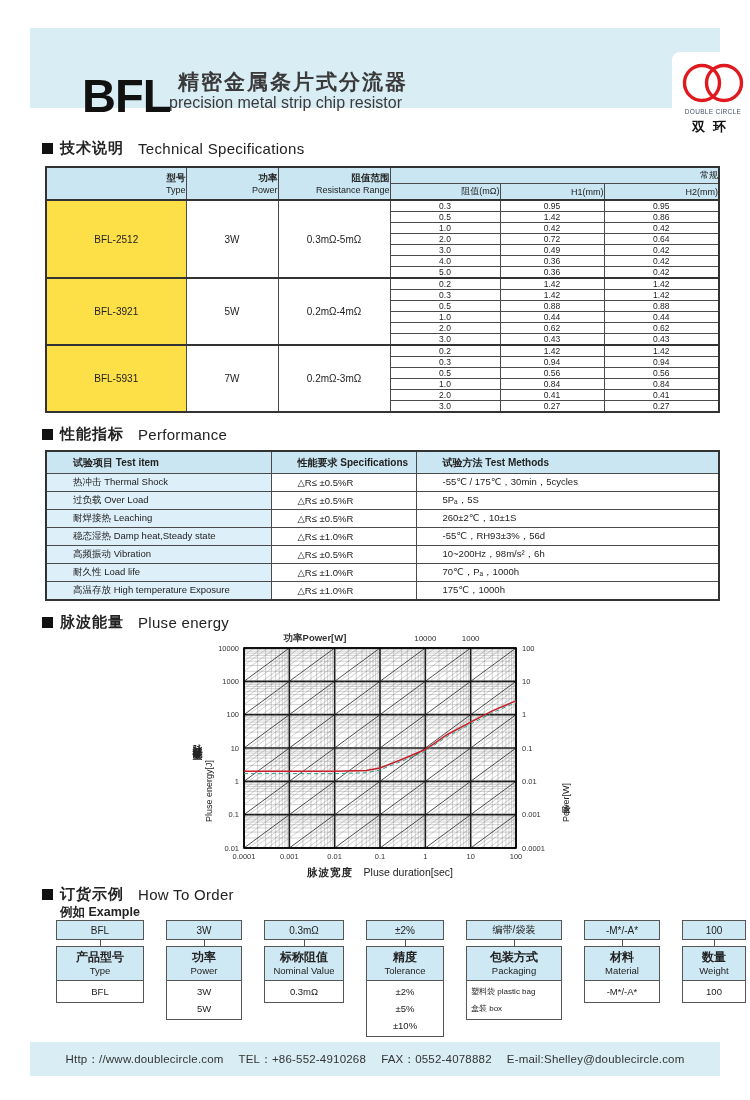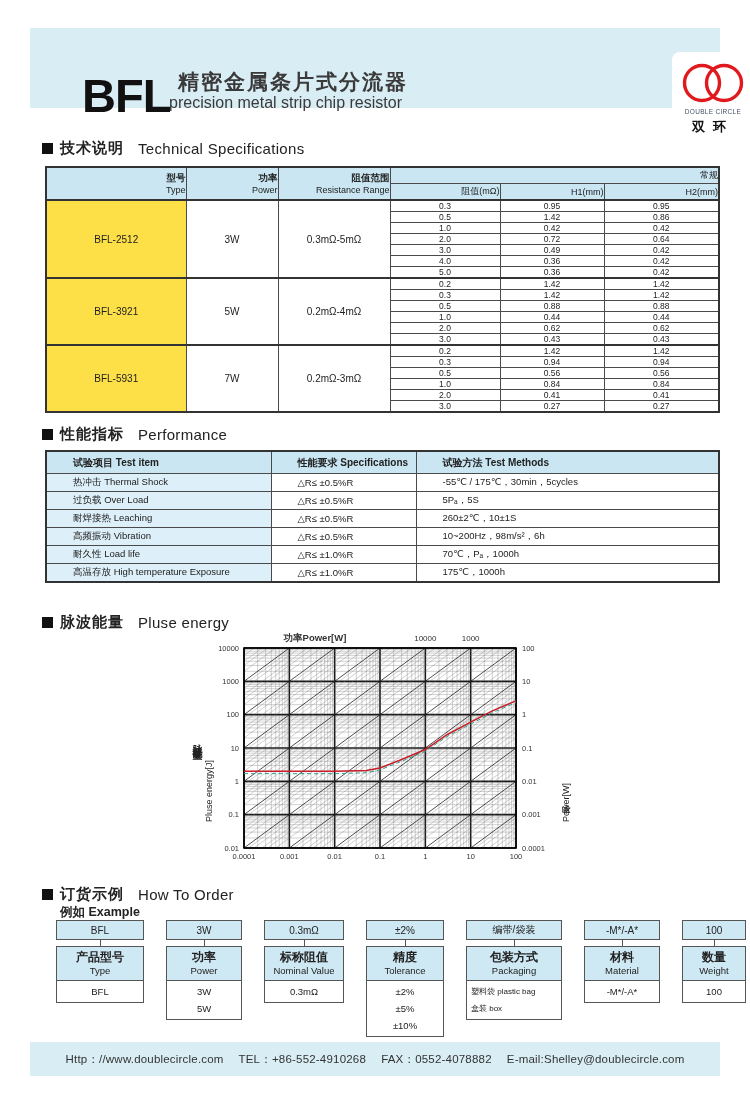--- a/index.html
+++ b/index.html
@@ -249,20 +249,25 @@
         </tr>
         <tr>
           <td class="c1">过负载 Over Load</td>
           <td>△R≤ ±0.5%R</td>
           <td>5Pₐ，5S</td>
         </tr>
         <tr>
           <td class="c1">耐焊接热  Leaching</td>
           <td>△R≤ ±0.5%R</td>
           <td>260±2℃，10±1S</td>
+        </tr>
+        <tr>
+          <td class="c1">稳态湿热  Damp heat,Steady state</td>
+          <td>△R≤ ±1.0%R</td>
+          <td>-55℃，RH93±3%，56d</td>
         </tr>
         <tr>
           <td class="c1">高频振动 Vibration</td>
           <td>△R≤ ±0.5%R</td>
           <td>10~200Hz，98m/s²，6h</td>
         </tr>
         <tr>
           <td class="c1">耐久性  Load life</td>
           <td>△R≤ ±1.0%R</td>
           <td>70℃，Pₐ，1000h</td>
@@ -487,20 +492,21 @@
       <text x="255.33333333333334" y="231" text-anchor="middle" font-size="7.5" fill="#333">1</text>
       <text x="300.66666666666663" y="231" text-anchor="middle" font-size="7.5" fill="#333">10</text>
       <text x="346" y="231" text-anchor="middle" font-size="7.5" fill="#333">100</text>
       <text x="145" y="13" text-anchor="middle" font-size="9.5" fill="#333" font-weight="bold">功率Power[W]</text>
       <text x="255.33333333333334" y="13" text-anchor="middle" font-size="8" fill="#333">10000</text>
       <text x="300.66666666666663" y="13" text-anchor="middle" font-size="8" fill="#333">1000</text>
     </svg>
   <div class="vcn" style="left:190px;top:736px">脉波能量</div>
   <div class="vlabel" style="left:204px;top:702px;height:120px">Pluse energy[J]</div>
   <div class="vlabel" style="left:560px;top:712px;height:110px">功率Power[W]</div>
+  <div class="xaxis-title"><b>脉波宽度</b>　<span>Pluse duration[sec]</span></div>
 
   <div class="sec" style="top:884px">
     <span class="sq"></span>
     <span class="cn">订货示例</span>
     <span class="en">How To Order</span>
   </div>
   <div class="example-label">例如 Example</div>
   <div id="order">
       <div class="ocol" style="width: 88px;">
         <div class="obox">BFL</div>

